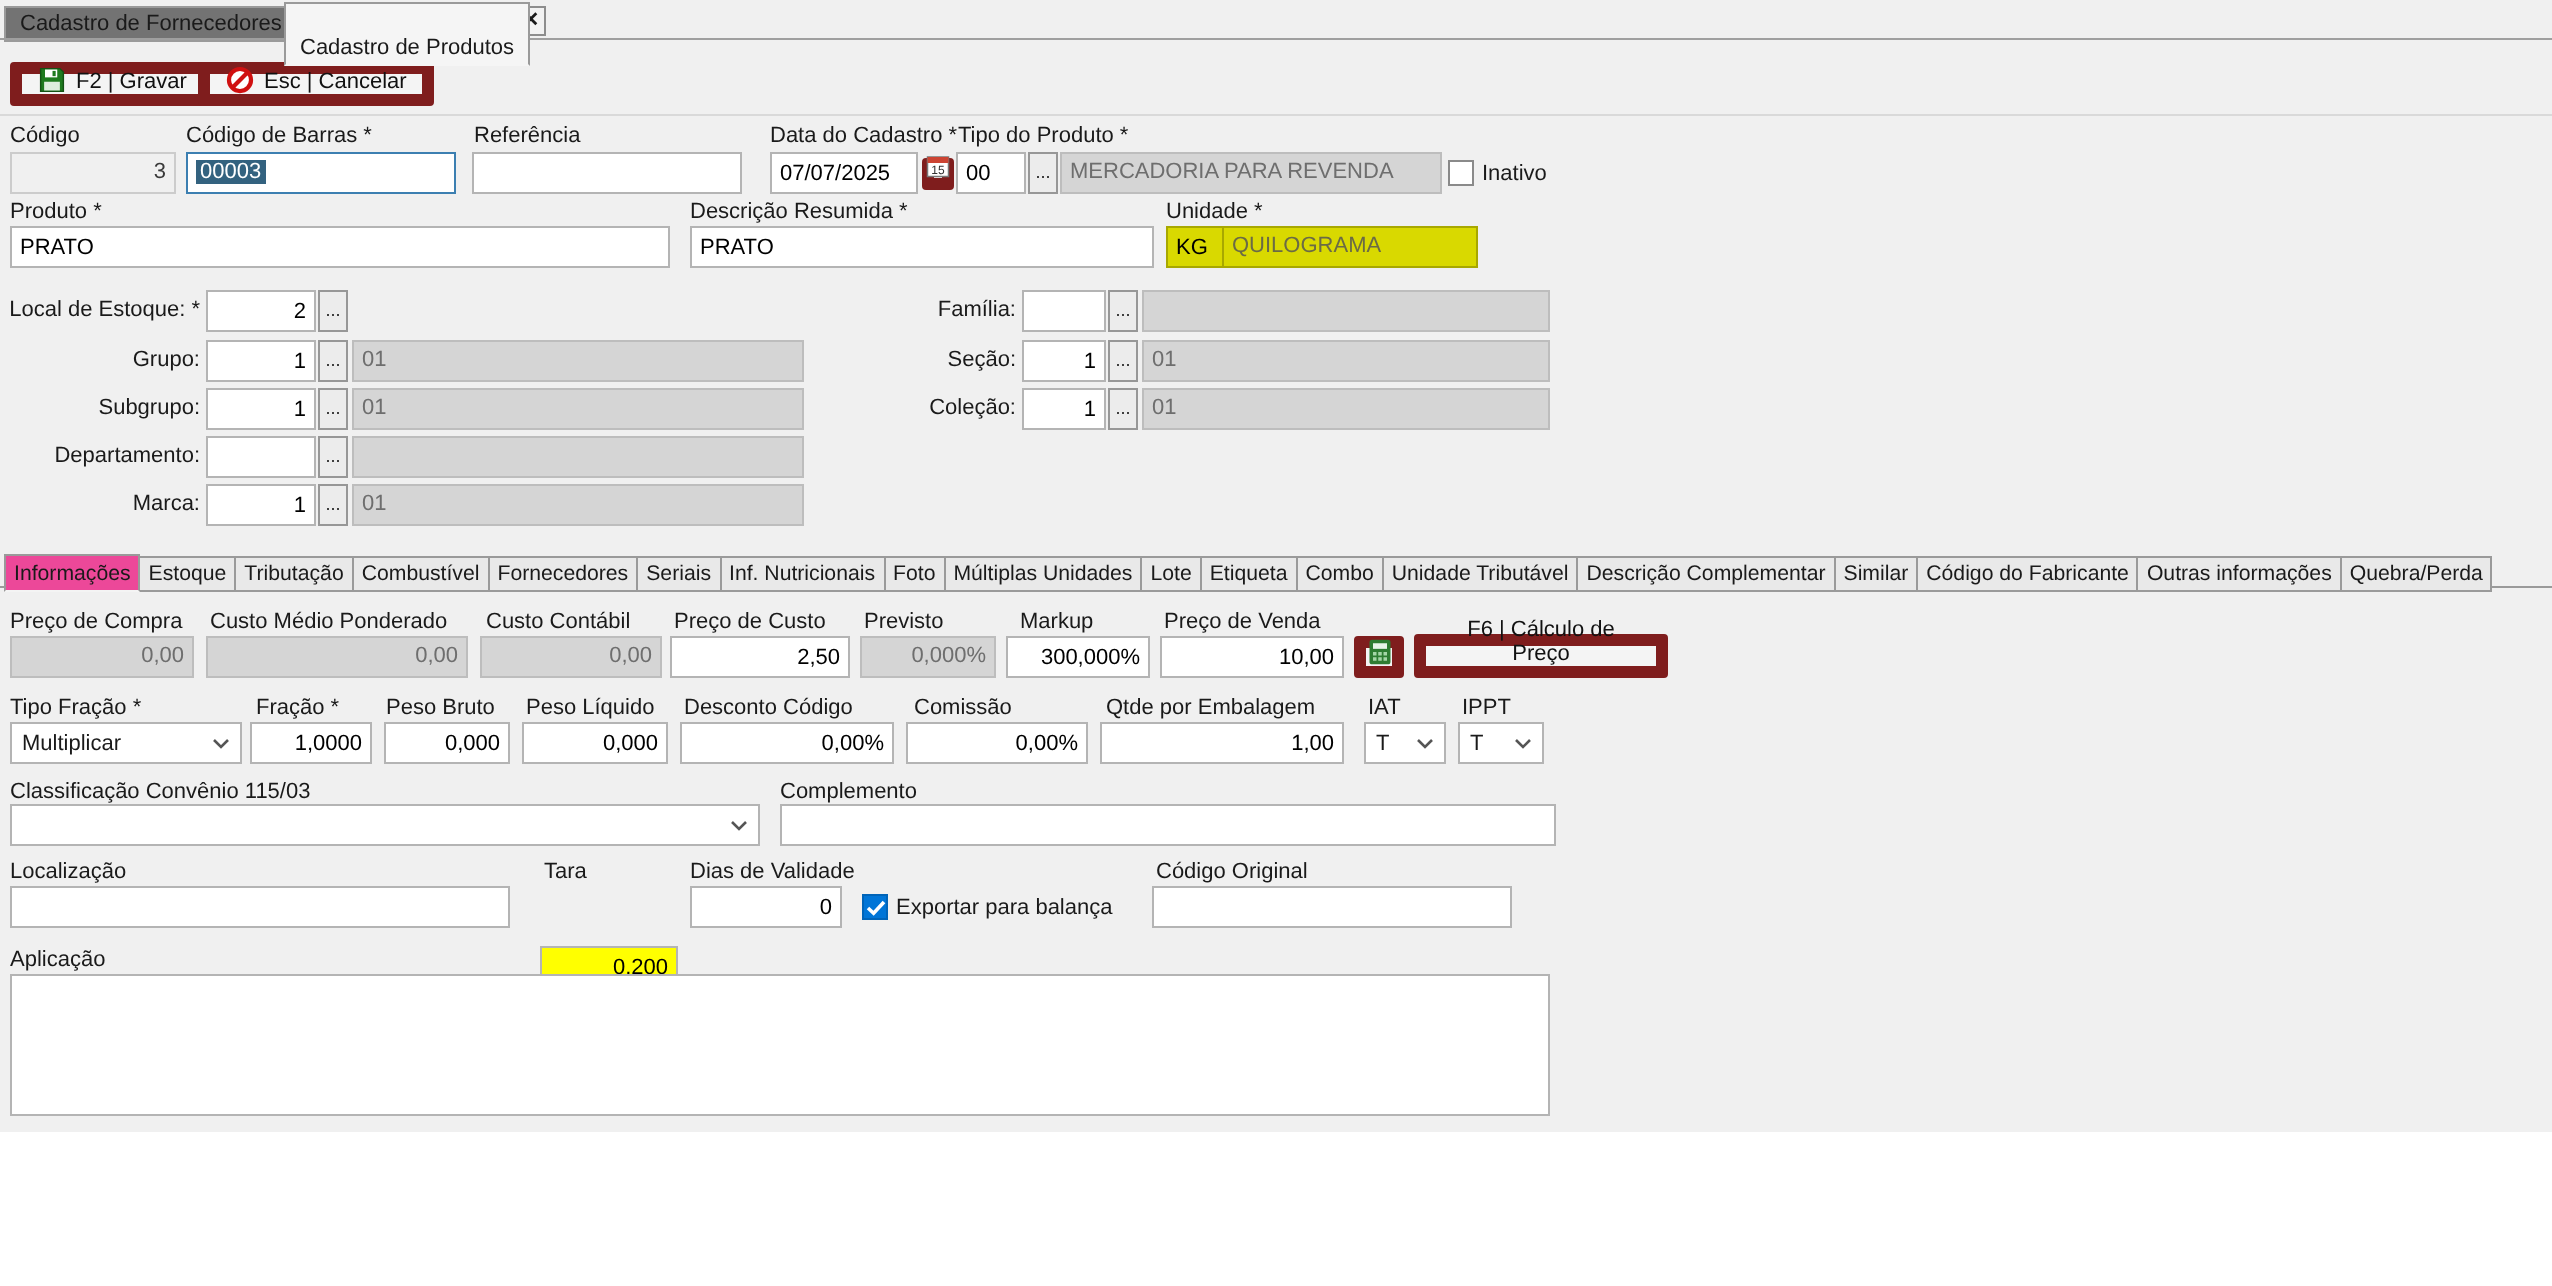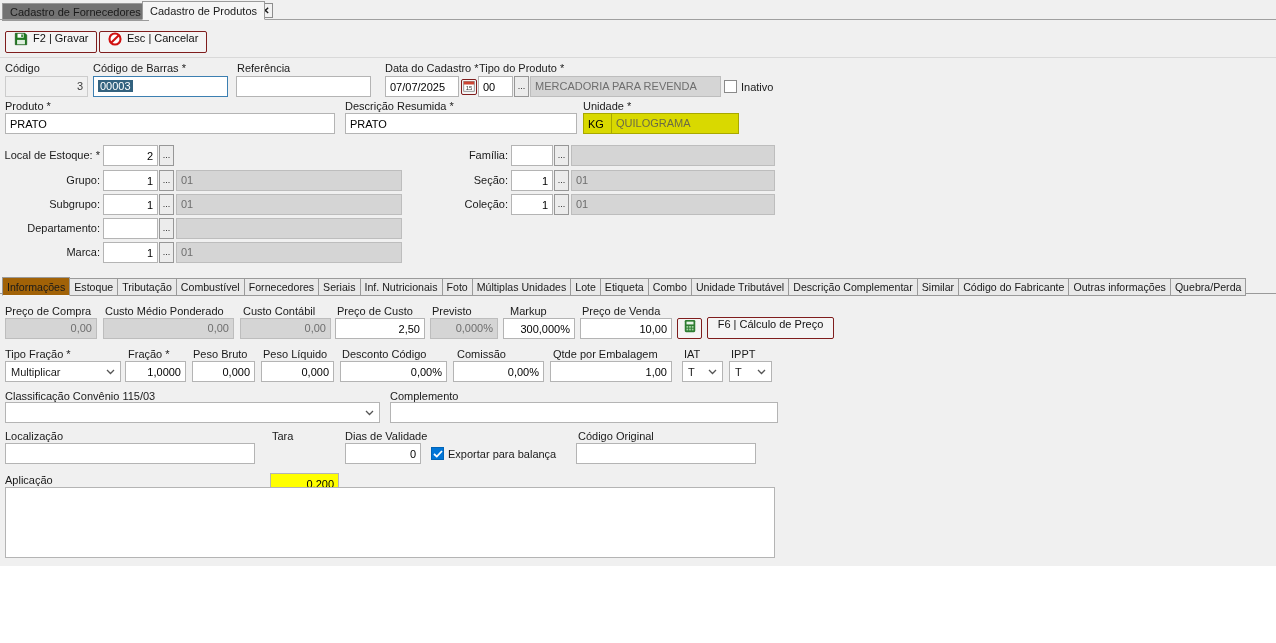--- a/index.html
+++ b/index.html
@@ -19,35 +19,35 @@
   .fld.olive{background:#d9d900;border-color:#a8a800}
   .fld.olive-dim{background:#d9d900;border-color:#a8a800;color:#6b6b45}
   .fld.yellow{background:#ffff00;border-color:#b4b4b4}
   .fld.focus{border-color:#3c7fb1}
   .sel{background:#33627f;color:#ffffff;padding:0 2px}
   .dots{position:absolute;width:15px;height:21px;border:1px solid #979797;background:#ececec;
         font-size:9px;line-height:15px;text-align:center;cursor:pointer;padding:0;color:#222;
         font-family:"Liberation Sans",sans-serif}
   .ddl{position:absolute;height:21px;border:1px solid #b4b4b4;background:#fff;display:flex;
        align-items:center;justify-content:space-between;padding:0 5px;font-size:11px;cursor:pointer}
-  .btn{position:absolute;border:1px solid #7f1d1d;background:#f4f4f4;font-size:11px;cursor:pointer;
-       display:flex;align-items:flex-start;gap:5px;padding:0 8px;border-radius:2px;
+  .btn{position:absolute;border:6px solid #7f1d1d;background:#f4f4f4;font-size:11px;cursor:pointer;
+       display:flex;align-items:flex-end;gap:5px;padding:0 8px;border-radius:2px;
        font-family:"Liberation Sans",sans-serif;color:#111}
   .cb{position:absolute;width:13px;height:13px;border:1px solid #8a8a8a;background:#fff;cursor:pointer}
   .cb.checked{background:#0075d7;border-color:#0064b8;display:flex;align-items:center;justify-content:center}
   .wtab{position:absolute;border:1px solid #9a9a9a;background:#737373;font-size:11px;
         padding:2px 7px;white-space:nowrap;cursor:pointer}
-  .wtab.active{background:#f5f5f5;border-bottom-color:#f5f5f5;z-index:3;padding-top:3px}
+  .wtab.active{background:#f5f5f5;border-bottom-color:#f5f5f5;z-index:3;padding-top:16px}
   .tclose{position:absolute;width:15px;height:15px;border:1px solid #8d8d8d;background:#f2f2f2;
           font-size:10px;line-height:13px;text-align:center;cursor:pointer;font-weight:bold}
   #dtabs{position:absolute;left:2px;top:277px;display:flex;align-items:flex-end;z-index:2;white-space:nowrap}
   .dtab{border:1px solid #9a9a9a;border-left-width:0;background:#e9e9e9;padding:2px 4px 2px;
         font-size:10.6px;cursor:pointer;white-space:nowrap}
   .dtab:first-child{border-left-width:1px}
-  .dtab.active{background:#a16207;border-bottom-color:#f4f4f4;padding-top:3px;position:relative;z-index:3}
+  .dtab.active{background:#ec4899;border-bottom-color:#f4f4f4;padding-top:3px;position:relative;z-index:3}
   textarea.big{position:absolute;border:1px solid #b4b4b4;background:#fff;resize:none;outline:none;
         font-family:"Liberation Sans",sans-serif;font-size:11px;padding:3px}
   .icon{display:inline-flex;align-items:center;justify-content:center}
 </style>
 </head>
 <body>
 
 <div id="app">
   <div class="panel-gray"></div>
 

